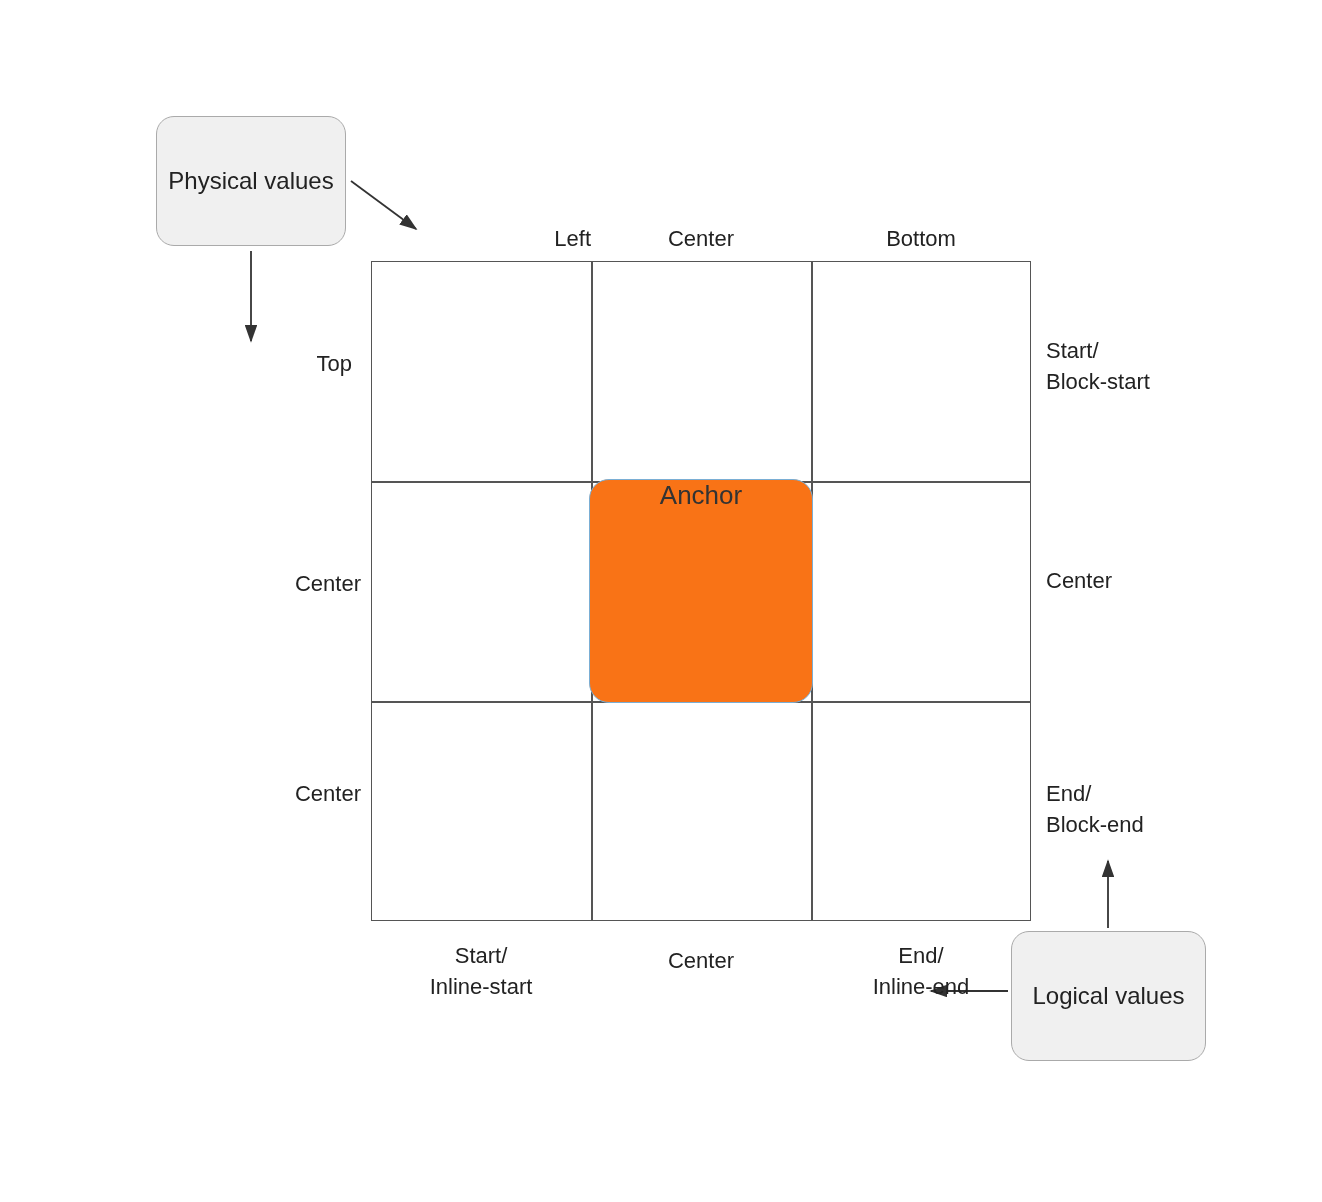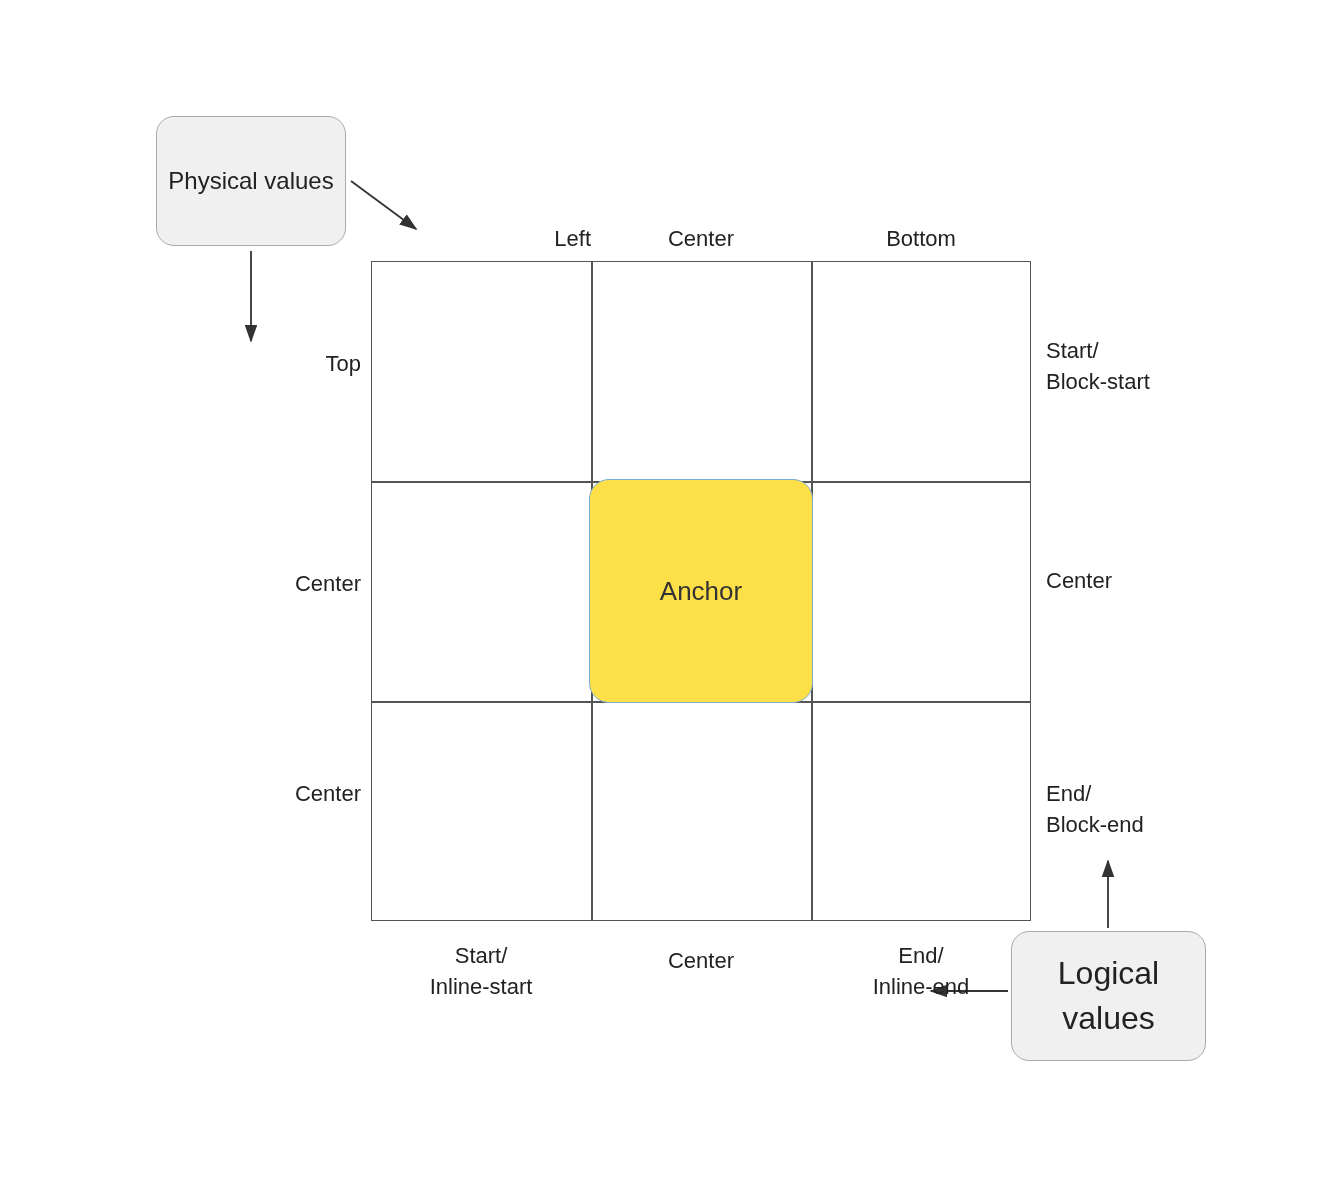--- a/index.html
+++ b/index.html
@@ -77,24 +77,24 @@
       background: #555;
     }
 
     
     .anchor-cell {
       position: absolute;
       top: 218px;
       left: 218px;
       width: 224px;
       height: 224px;
-      background: #fde047;
+      background: #f97316;
       border-radius: 20px;
       display: flex;
-      align-items: center;
+      align-items: flex-start;
       justify-content: center;
       font-size: 26px;
       color: #333;
       border: 1.5px solid #7aaed4;
     }
 
     
 
     
     .label-col-left {
@@ -116,21 +116,21 @@
       top: 165px;
       left: 700px;
       width: 220px;
       text-align: center;
     }
 
     
     .label-row-top {
       position: absolute;
       top: 290px;
-      left: 95px;
+      left: 86px;
       width: 155px;
       text-align: right;
     }
     .label-row-center {
       position: absolute;
       top: 510px;
       left: 95px;
       width: 155px;
       text-align: right;
     }
@@ -217,21 +217,21 @@
       left: 900px;
       width: 195px;
       height: 130px;
       background: #f0f0f0;
       border: 1.5px solid #aaa;
       border-radius: 18px;
       display: flex;
       align-items: center;
       justify-content: center;
       text-align: center;
-      font-size: 32px;
+      font-size: 24px;
       line-height: 1.4;
     }
 
     
     svg.arrows {
       position: absolute;
       top: 0; left: 0;
       width: 1100px;
       height: 1080px;
       pointer-events: none;

